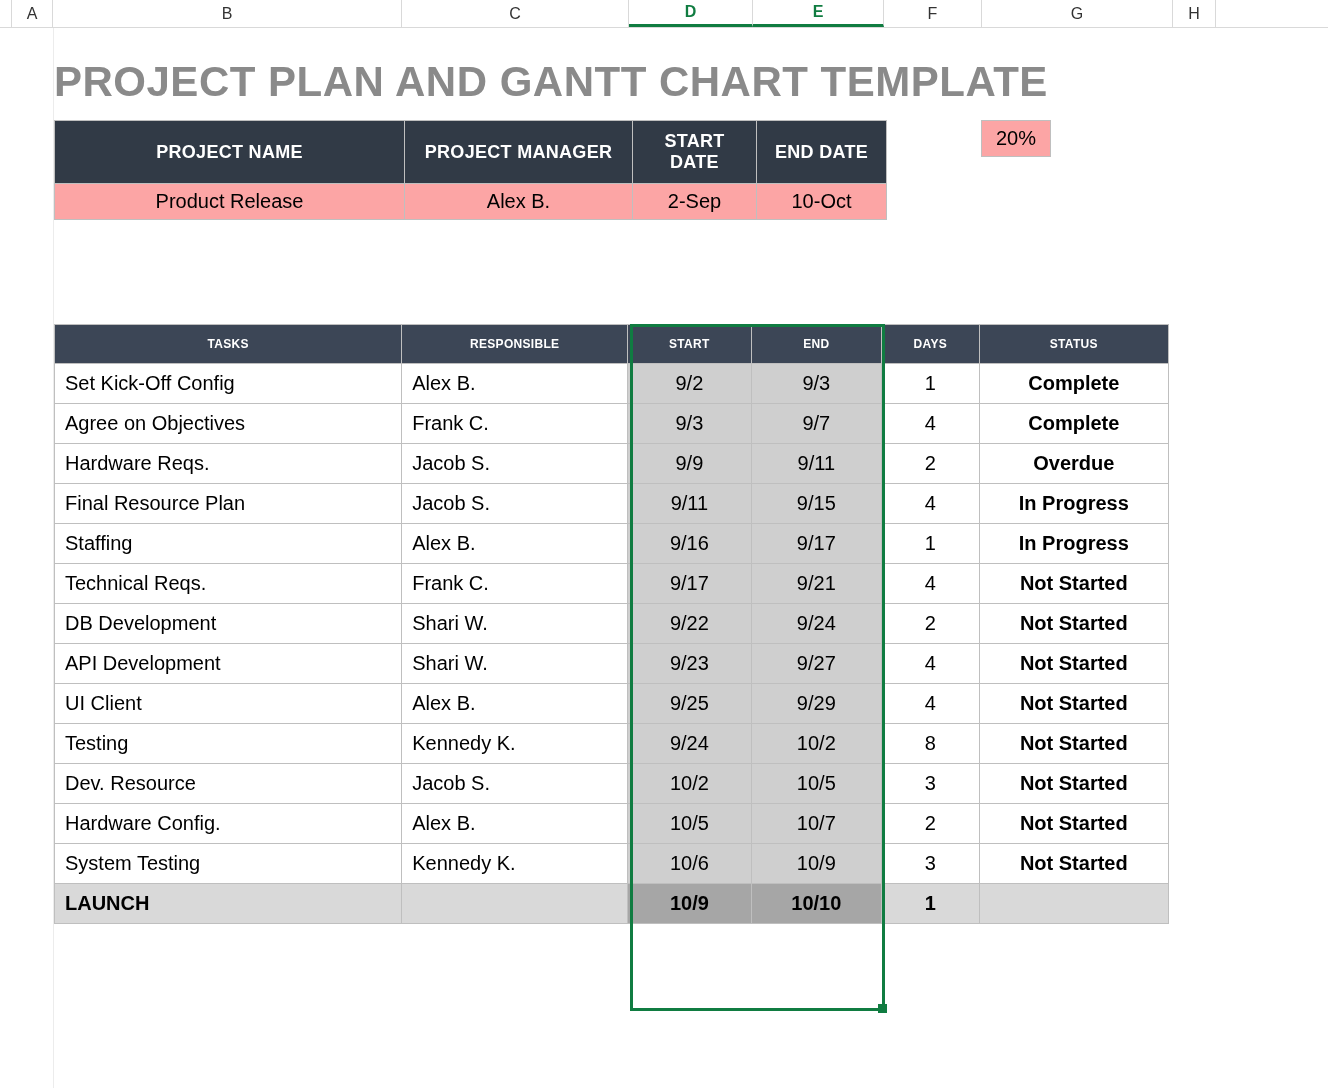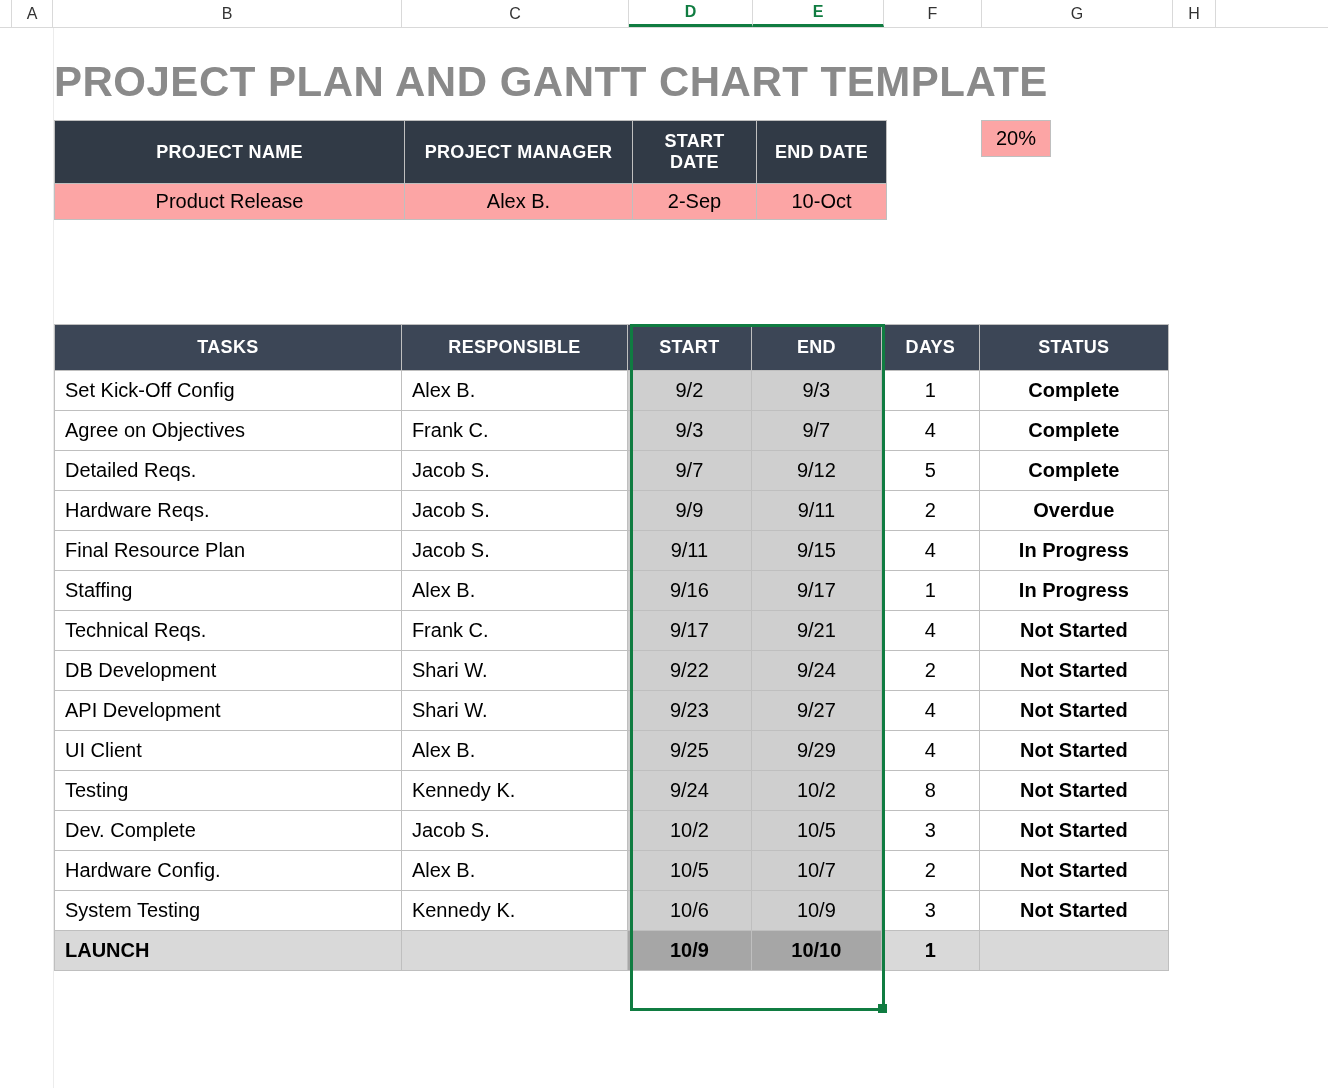--- a/index.html
+++ b/index.html
@@ -116,21 +116,21 @@
     width: 1115px;
   }
   table.tasks {
     border-collapse: collapse;
     width: 100%;
   }
   table.tasks th {
     background: #3c4656;
     color: #fff;
     font-weight: 700;
-    font-size: 18px;
+    font-size: 12px;
     letter-spacing: 0.3px;
     padding: 12px 8px;
     border: 1px solid #bfbfbf;
     text-align: center;
   }
   table.tasks td {
     border: 1px solid #bfbfbf;
     font-size: 20px;
     padding: 8px 10px;
     background: #fff;
@@ -244,28 +244,20 @@
             </tr>
             <tr>
               <td class="t-task">Agree on Objectives</td>
               <td class="t-resp">Frank C.</td>
               <td class="t-start">9/3</td>
               <td class="t-end">9/7</td>
               <td class="t-days">4</td>
               <td class="t-stat status-Complete">Complete</td>
             </tr>
             <tr>
-              <td class="t-task">Detailed Reqs.</td>
-              <td class="t-resp">Jacob S.</td>
-              <td class="t-start">9/7</td>
-              <td class="t-end">9/12</td>
-              <td class="t-days">5</td>
-              <td class="t-stat status-Complete">Complete</td>
-            </tr>
-            <tr>
               <td class="t-task">Hardware Reqs.</td>
               <td class="t-resp">Jacob S.</td>
               <td class="t-start">9/9</td>
               <td class="t-end">9/11</td>
               <td class="t-days">2</td>
               <td class="t-stat status-Overdue">Overdue</td>
             </tr>
             <tr>
               <td class="t-task">Final Resource Plan</td>
               <td class="t-resp">Jacob S.</td>
@@ -316,21 +308,21 @@
             </tr>
             <tr>
               <td class="t-task">Testing</td>
               <td class="t-resp">Kennedy K.</td>
               <td class="t-start">9/24</td>
               <td class="t-end">10/2</td>
               <td class="t-days">8</td>
               <td class="t-stat status-NotStarted">Not Started</td>
             </tr>
             <tr>
-              <td class="t-task">Dev. Complete</td>
+              <td class="t-task">Dev. Resource</td>
               <td class="t-resp">Jacob S.</td>
               <td class="t-start">10/2</td>
               <td class="t-end">10/5</td>
               <td class="t-days">3</td>
               <td class="t-stat status-NotStarted">Not Started</td>
             </tr>
             <tr>
               <td class="t-task">Hardware Config.</td>
               <td class="t-resp">Alex B.</td>
               <td class="t-start">10/5</td>

